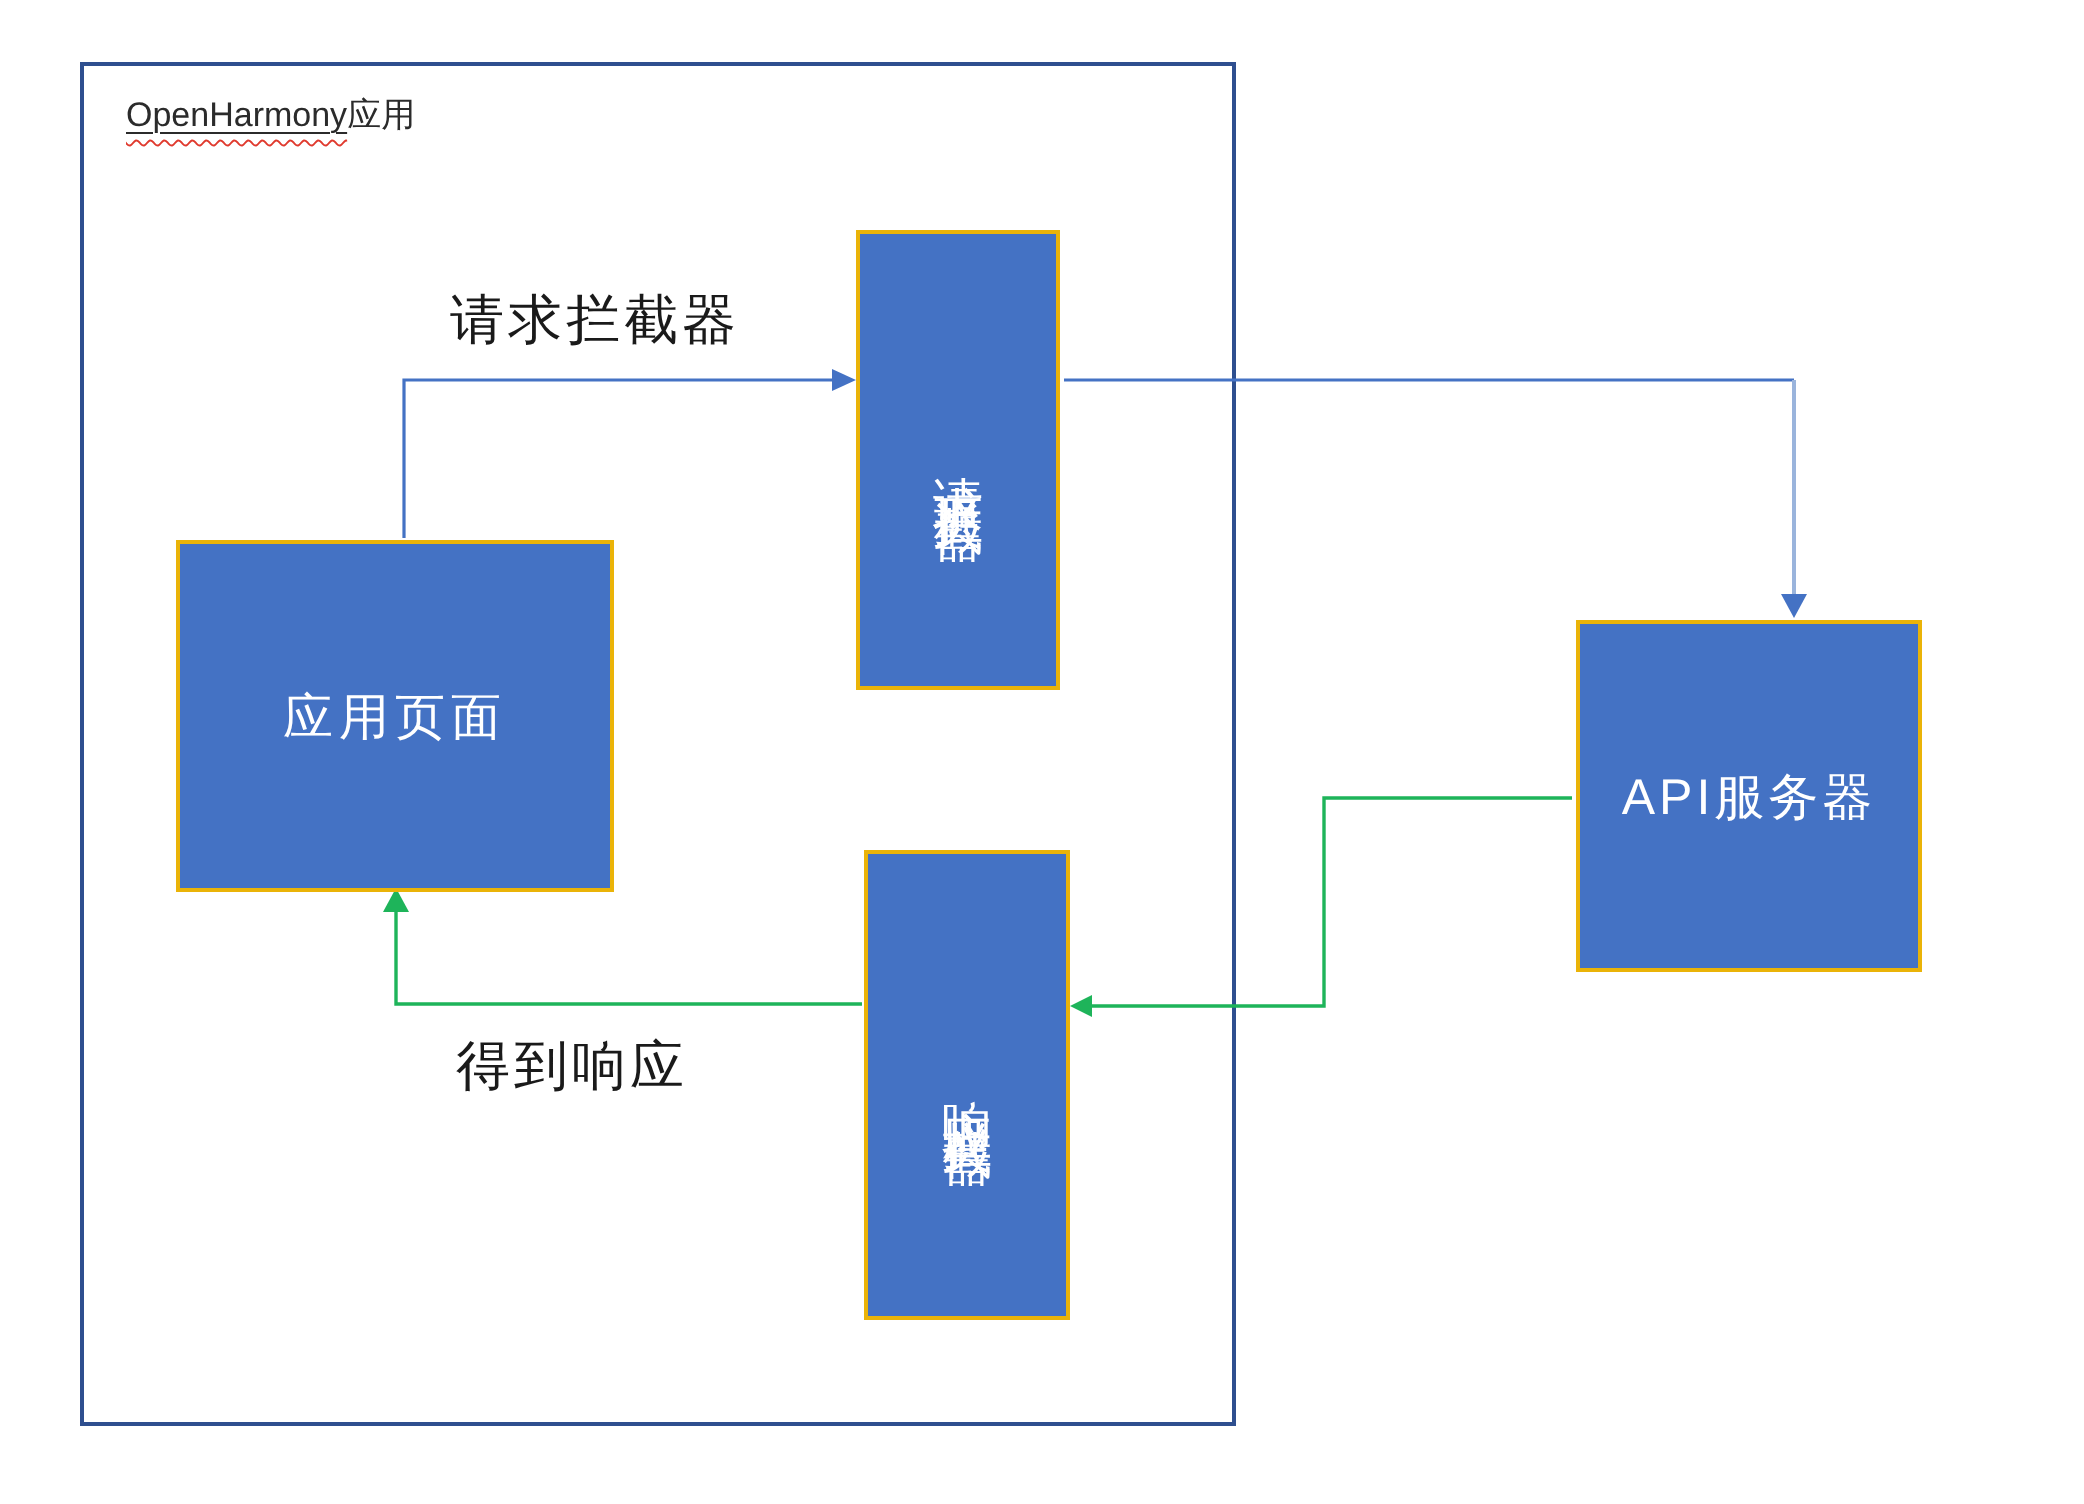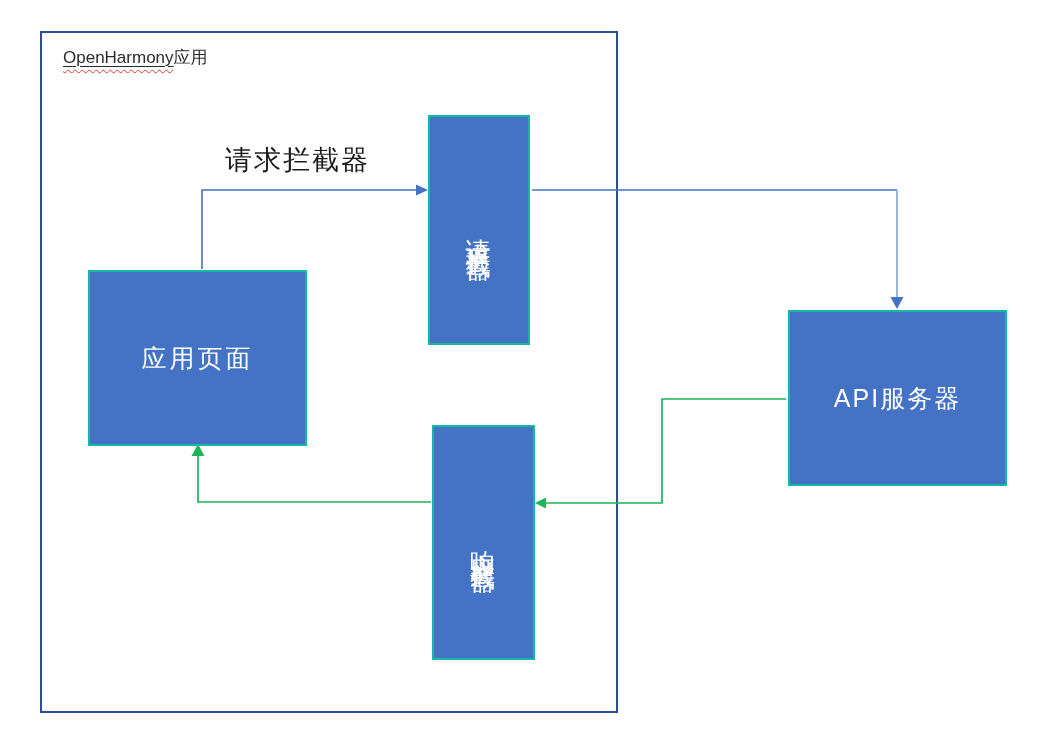--- a/index.html
+++ b/index.html
@@ -41,34 +41,34 @@
     text-decoration-style: solid;
     text-decoration-color: #2b2b2b;
     text-decoration-thickness: 1px;
     text-underline-offset: 3px;
   }
 
   
   .node {
     position: absolute;
     background: #4472c4;
-    border: 2px solid #14b8a6;
+    border: 2px solid #eab308;
     box-sizing: border-box;
     color: #ffffff;
     display: flex;
     align-items: center;
     justify-content: center;
     font-size: 25px;
     letter-spacing: 3px;
     text-align: center;
   }
   .node-app-page      { left: 88px;  top: 270px; width: 219px; height: 176px; }
   .node-request-int   { left: 428px; top: 115px; width: 102px; height: 230px; }
   .node-response-int  { left: 432px; top: 425px; width: 103px; height: 235px; }
-  .node-api-server    { left: 788px; top: 310px; width: 219px; height: 176px; letter-spacing: 2px; }
+  .node-api-server    { left: 788px; top: 310px; width: 173px; height: 176px; letter-spacing: 2px; }
   .vertical-label {
     writing-mode: vertical-rl;
     text-orientation: upright;
     letter-spacing: 5px;
   }
 
   
   #edges {
     position: absolute;
     left: 0; top: 0;
@@ -125,14 +125,15 @@
   <div class="node node-response-int">
     <span class="vertical-label">响应拦截器</span>
   </div>
 
   <div class="node node-api-server">
     <span>API服务器</span>
   </div>
 
   <div class="edge-label label-initiate">请求拦截器</div>
 
+  <div class="edge-label label-receive">得到响应</div>
 
 </div>
 
 </body></html>

